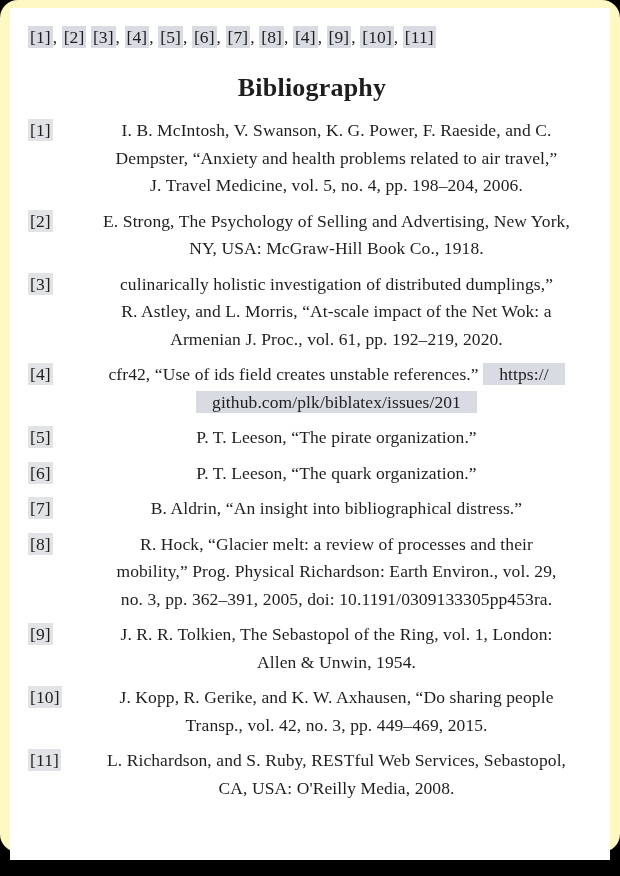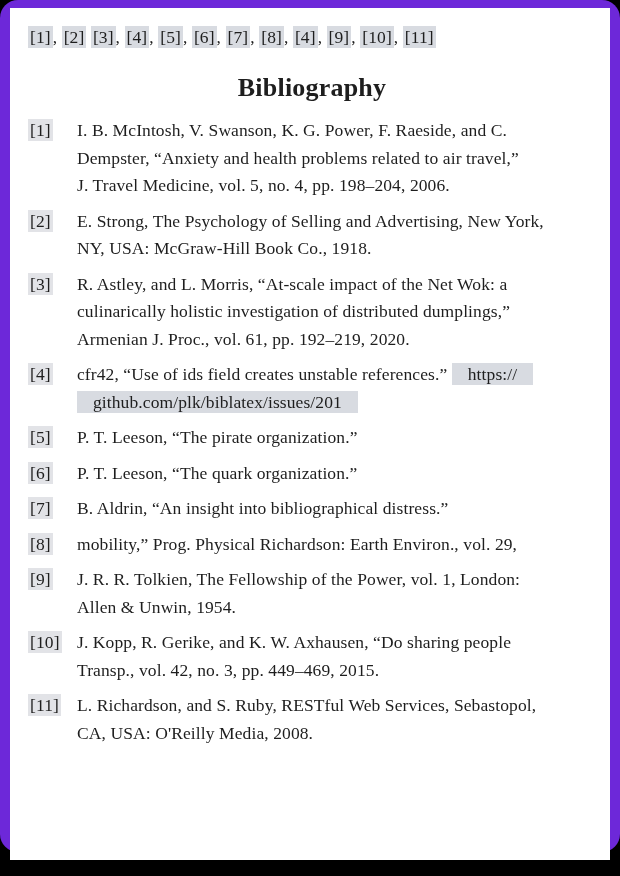--- a/index.html
+++ b/index.html
@@ -5,21 +5,21 @@
   html, body { margin: 0; padding: 0; }
   body {
     width: 620px; height: 876px;
     background: #000000;
     font-family: "Liberation Serif", "DejaVu Serif", serif;
     overflow: hidden;
   }
   .frame {
     position: relative;
     width: 620px; height: 852px;
-    background: #6d28d9;
+    background: #fef9c3;
     border-radius: 18px;
   }
   .page {
     position: absolute;
     left: 10px; top: 8px;
     width: 600px; height: 852px;
     background: #ffffff;
     box-sizing: border-box;
     padding: 16px 14px 0 18px;
     overflow: hidden;
@@ -55,21 +55,21 @@
   .entry:last-child { margin-bottom: 0; }
   .entry-label-cell {
     flex: none;
     width: 49px;
   }
   .label-hl {
     background: #e2e3e7;
     padding: 1px 2px;
   }
   .entry-body { flex: 1; min-width: 0; }
-  .line { white-space: pre; }
+  .line { white-space: pre; text-align: center; }
   .seg-plain { }
   .seg-italic { }
   .seg-link { background: #d8dbe1; padding: 1px 16px; }
 </style>
 </head>
 <body>
 
 <div class="frame">
   <div class="page">
     <div class="cite-line"><span class="cite-ref">[1]</span><span class="cite-sep">, </span><span class="cite-ref">[2]</span><span class="cite-sep"> </span><span class="cite-ref">[3]</span><span class="cite-sep">, </span><span class="cite-ref">[4]</span><span class="cite-sep">, </span><span class="cite-ref">[5]</span><span class="cite-sep">, </span><span class="cite-ref">[6]</span><span class="cite-sep">, </span><span class="cite-ref">[7]</span><span class="cite-sep">, </span><span class="cite-ref">[8]</span><span class="cite-sep">, </span><span class="cite-ref">[4]</span><span class="cite-sep">, </span><span class="cite-ref">[9]</span><span class="cite-sep">, </span><span class="cite-ref">[10]</span><span class="cite-sep">, </span><span class="cite-ref">[11]</span></div>
@@ -86,22 +86,22 @@
         <div class="entry">
           <span class="entry-label-cell"><span class="label-hl">[2]</span></span>
           <div class="entry-body">
             <div class="line"><span class="seg-plain">E. Strong, </span><span class="seg-italic">The Psychology of Selling and Advertising</span><span class="seg-plain">, New York,</span></div>
             <div class="line"><span class="seg-plain">NY, USA: McGraw-Hill Book Co., 1918.</span></div>
           </div>
         </div>
         <div class="entry">
           <span class="entry-label-cell"><span class="label-hl">[3]</span></span>
           <div class="entry-body">
+            <div class="line"><span class="seg-plain">culinarically holistic investigation of distributed dumplings,”</span></div>
             <div class="line"><span class="seg-plain">R. Astley, and L. Morris, “At-scale impact of the Net Wok: a</span></div>
-            <div class="line"><span class="seg-plain">culinarically holistic investigation of distributed dumplings,”</span></div>
             <div class="line"><span class="seg-italic">Armenian J. Proc.</span><span class="seg-plain">, vol. 61, pp. 192–219, 2020.</span></div>
           </div>
         </div>
         <div class="entry">
           <span class="entry-label-cell"><span class="label-hl">[4]</span></span>
           <div class="entry-body">
             <div class="line"><span class="seg-plain">cfr42, “Use of ids field creates unstable references.” </span><span class="seg-link">https://</span></div>
             <div class="line"><span class="seg-link">github.com/plk/biblatex/issues/201</span></div>
           </div>
         </div>
@@ -119,27 +119,29 @@
         </div>
         <div class="entry">
           <span class="entry-label-cell"><span class="label-hl">[7]</span></span>
           <div class="entry-body">
             <div class="line"><span class="seg-plain">B. Aldrin, “An insight into bibliographical distress.”</span></div>
           </div>
         </div>
         <div class="entry">
           <span class="entry-label-cell"><span class="label-hl">[8]</span></span>
           <div class="entry-body">
+            <div class="line"><span class="seg-plain">R. Hock, “Glacier melt: a review of processes and their</span></div>
             <div class="line"><span class="seg-plain">mobility,” </span><span class="seg-italic">Prog. Physical Richardson: Earth Environ.</span><span class="seg-plain">, vol. 29,</span></div>
+            <div class="line"><span class="seg-plain">no. 3, pp. 362–391, 2005, doi: 10.1191/0309133305pp453ra.</span></div>
           </div>
         </div>
         <div class="entry">
           <span class="entry-label-cell"><span class="label-hl">[9]</span></span>
           <div class="entry-body">
-            <div class="line"><span class="seg-plain">J. R. R. Tolkien, </span><span class="seg-italic">The Fellowship of the Power</span><span class="seg-plain">, vol. 1, London:</span></div>
+            <div class="line"><span class="seg-plain">J. R. R. Tolkien, </span><span class="seg-italic">The Sebastopol of the Ring</span><span class="seg-plain">, vol. 1, London:</span></div>
             <div class="line"><span class="seg-plain">Allen &amp; Unwin, 1954.</span></div>
           </div>
         </div>
         <div class="entry">
           <span class="entry-label-cell"><span class="label-hl">[10]</span></span>
           <div class="entry-body">
             <div class="line"><span class="seg-plain">J. Kopp, R. Gerike, and K. W. Axhausen, “Do sharing people</span></div>
             <div class="line"><span class="seg-italic">Transp.</span><span class="seg-plain">, vol. 42, no. 3, pp. 449–469, 2015.</span></div>
           </div>
         </div>

